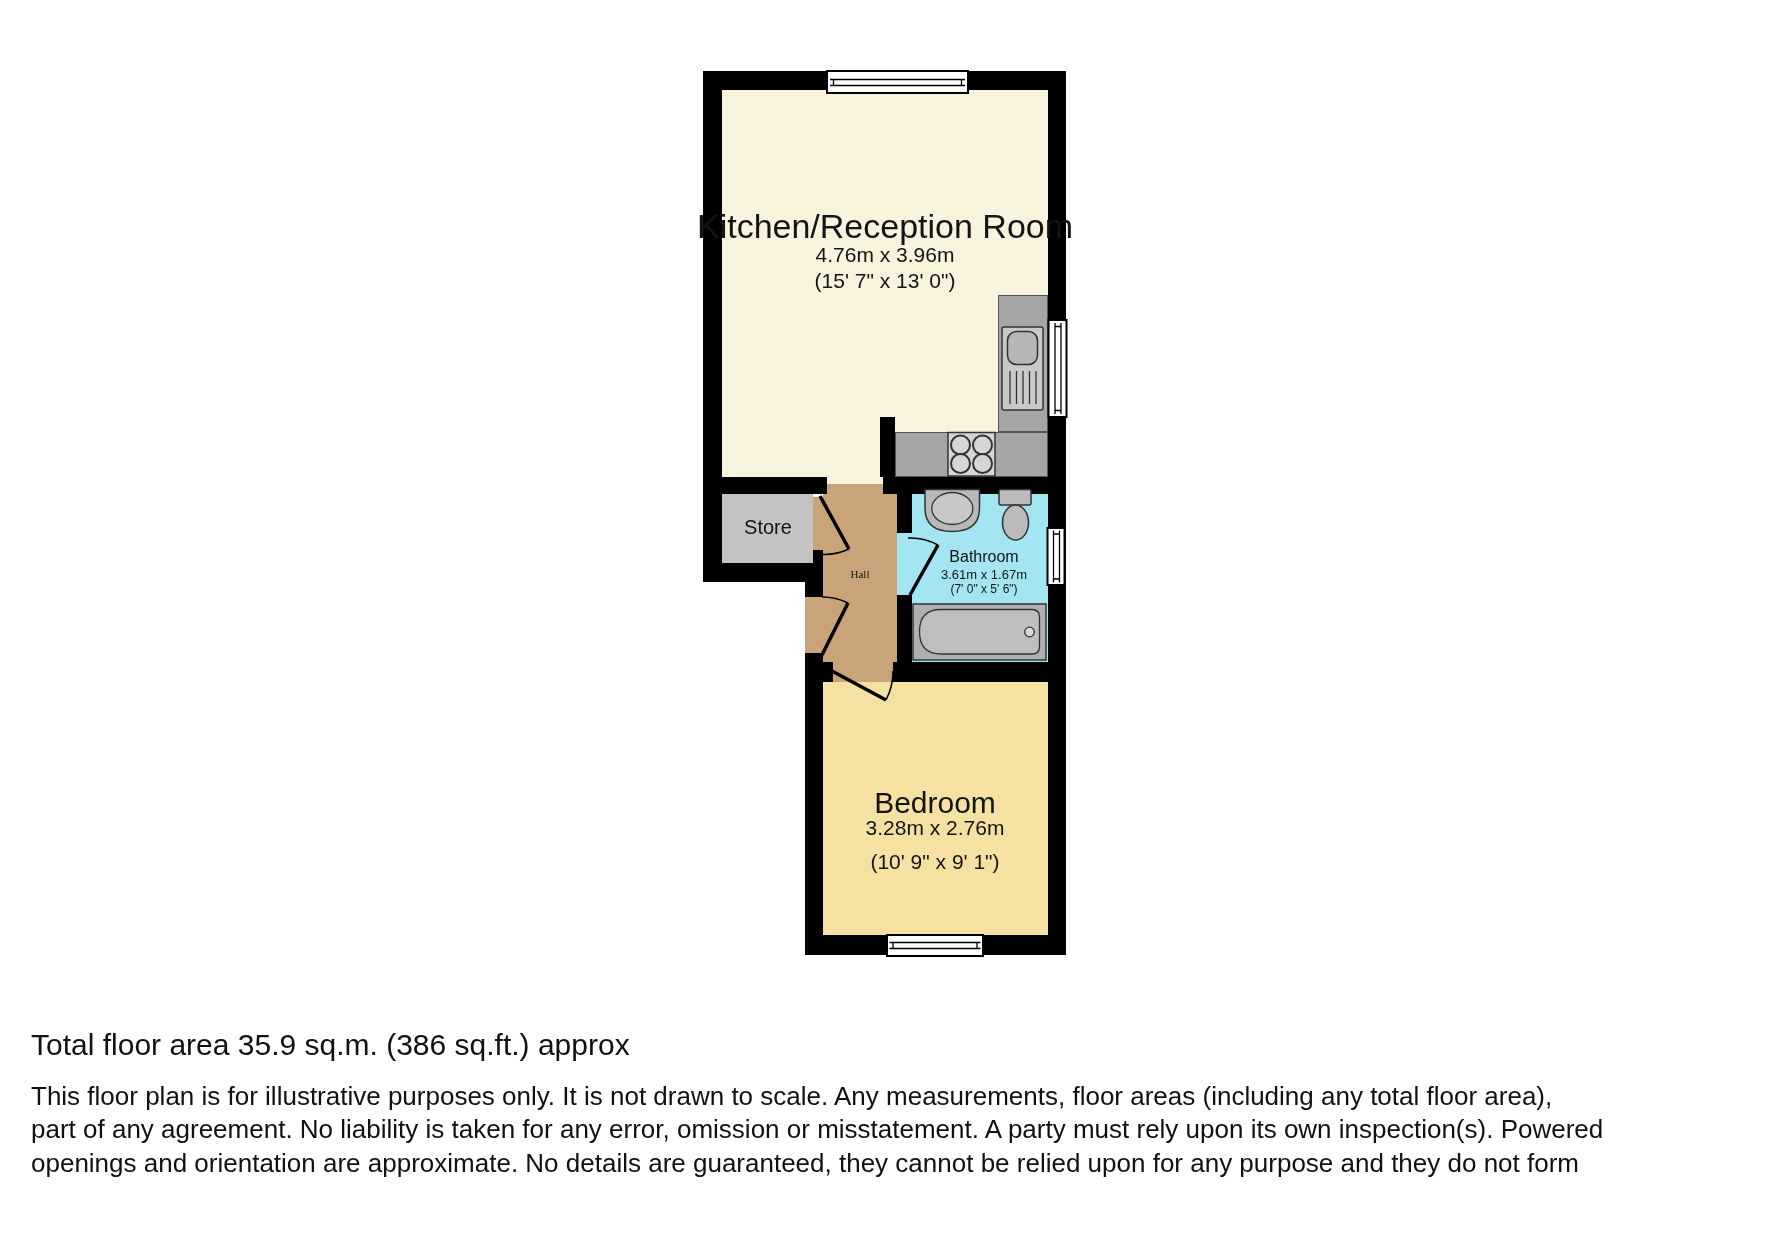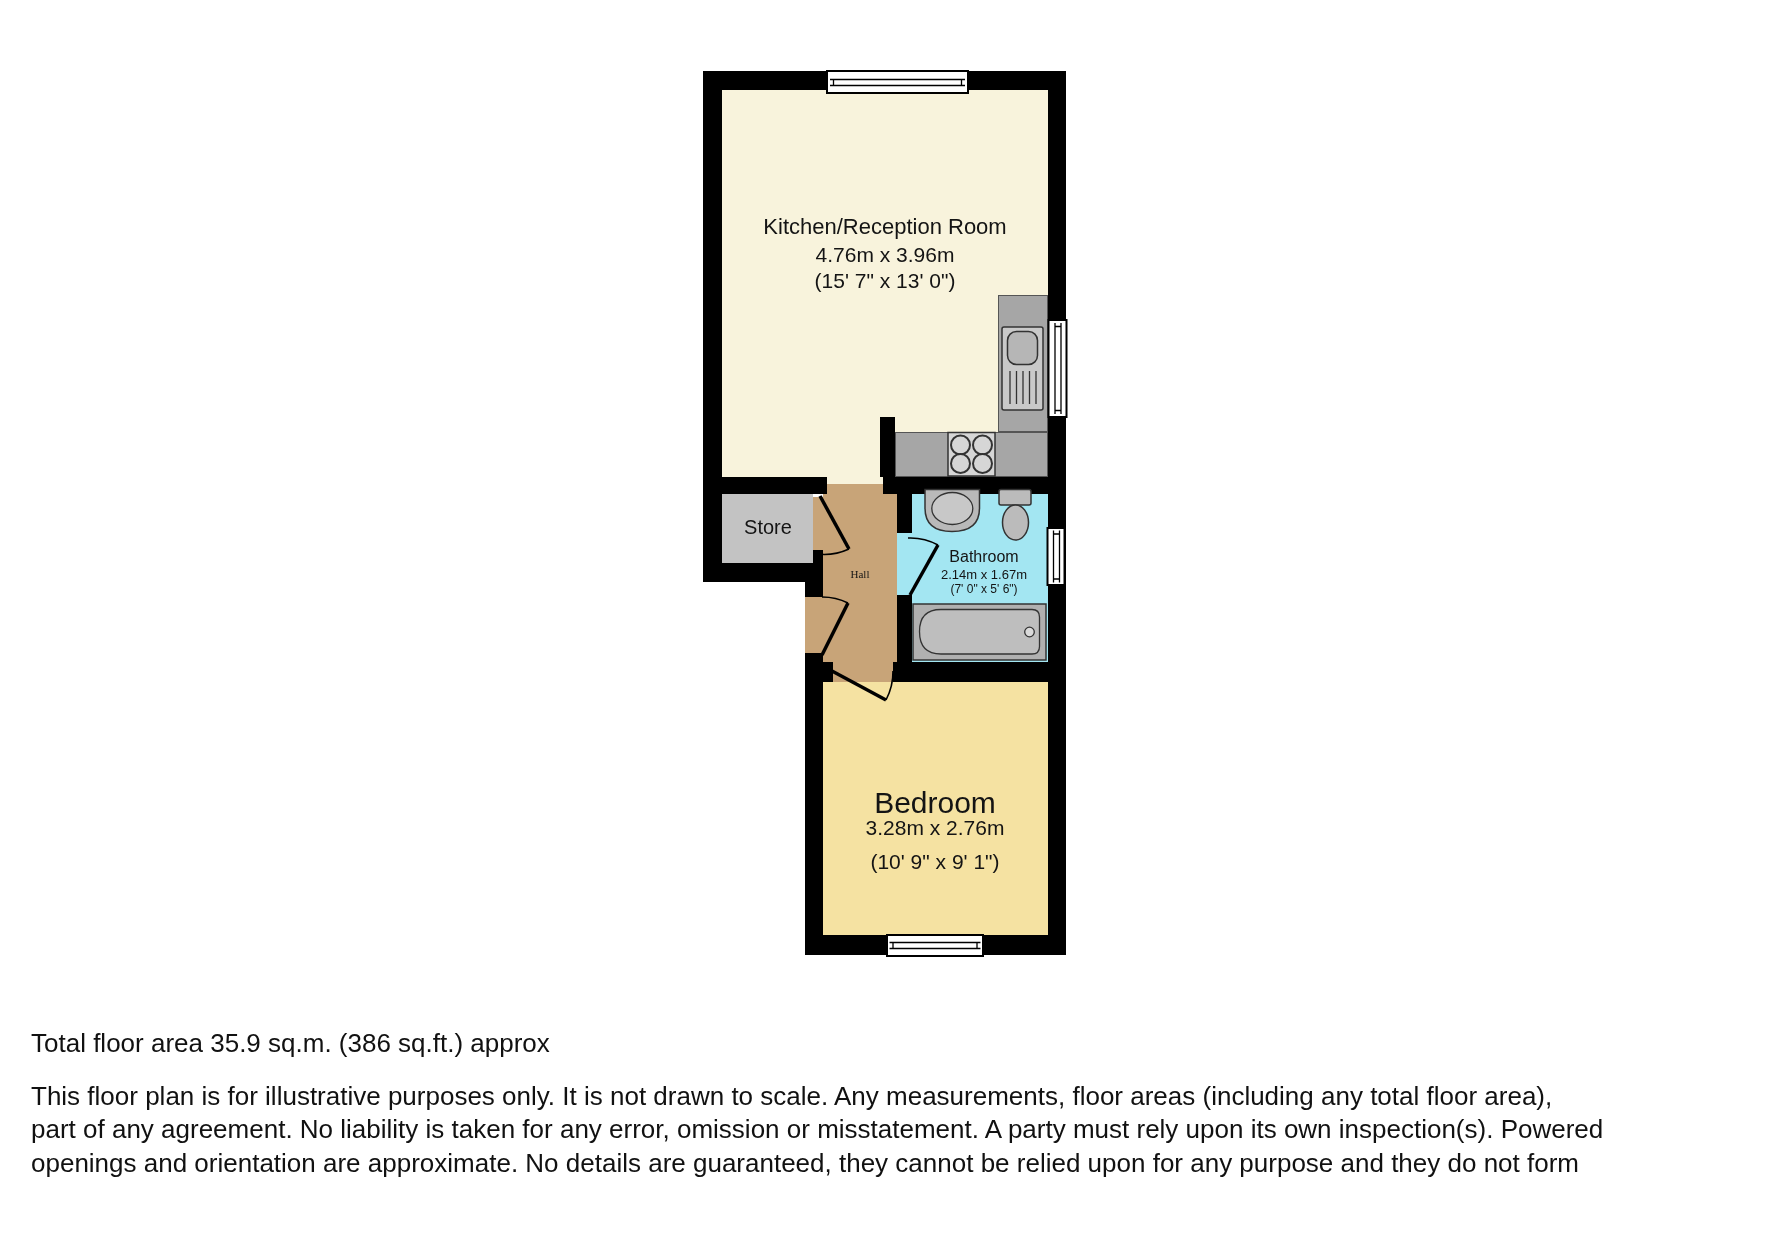--- a/index.html
+++ b/index.html
@@ -9,21 +9,21 @@
   .floor{position:absolute;}
   .floor-kitchen{background:#F8F3DC;}
   .floor-store{background:#C3C3C3;}
   .floor-hall{background:#C8A478;}
   .floor-bath{background:#A3E6F2;}
   .floor-bed{background:#F5E2A2;}
   .counter{position:absolute;background:#A6A6A6;box-shadow:inset 0 0 0 1px #555;}
   .lbl{position:absolute;transform:translate(-50%,-50%);white-space:nowrap;text-align:center;
        color:#141414;line-height:1.15;}
   svg.overlay{position:absolute;left:0;top:0;}
-  .footer-total{position:absolute;left:31px;top:1028px;font-size:26px;color:#111;}
+  .footer-total{position:absolute;left:31px;top:1028px;font-size:30px;color:#111;}
   .footer-disclaimer{position:absolute;left:31px;top:1080px;font-size:26px;line-height:33.4px;color:#111;}
 </style>
 </head>
 <body>
 
 <div class="stage">
 
   <div class="floor floor-kitchen" style="left:722px;top:90px;width:326px;height:387px;"></div>
   <div class="floor floor-kitchen" style="left:827px;top:477px;width:56px;height:7px;"></div>
   <div class="floor floor-store" style="left:722px;top:494px;width:91px;height:69px;"></div>
@@ -114,30 +114,30 @@
     <g>
       <path d="M910,595 L938,545" stroke="#000" stroke-width="3.5" fill="none"></path>
       <path d="M938,545 A57,57 0 0 0 908,538" stroke="#000" stroke-width="1.6" fill="none"></path>
     </g>
     <g>
       <path d="M832,671 L886,700" stroke="#000" stroke-width="3.5" fill="none"></path>
       <path d="M886,700 A61,61 0 0 0 893,671" stroke="#000" stroke-width="1.6" fill="none"></path>
     </g>
   </svg>
 
-  <div class="lbl" style="left:885px;top:227px;font-size:22px;">Kitchen/Reception Room</div>
+  <div class="lbl" style="left:885px;top:227px;font-size:34px;">Kitchen/Reception Room</div>
   <div class="lbl" style="left:885px;top:255px;font-size:21px;">4.76m x 3.96m</div>
   <div class="lbl" style="left:885px;top:281px;font-size:21px;">(15' 7" x 13' 0")</div>
 
   <div class="lbl" style="left:768px;top:527px;font-size:20px;">Store</div>
 
   <div class="lbl" style="left:860px;top:574px;font-size:11px;font-family:Liberation Serif, serif;">Hall</div>
 
   <div class="lbl" style="left:984px;top:557px;font-size:16px;">Bathroom</div>
-  <div class="lbl" style="left:984px;top:575px;font-size:13px;">2.14m x 1.67m</div>
+  <div class="lbl" style="left:984px;top:575px;font-size:13px;">3.61m x 1.67m</div>
   <div class="lbl" style="left:984px;top:590px;font-size:12px;">(7' 0" x 5' 6")</div>
 
   <div class="lbl" style="left:935px;top:803px;font-size:30px;">Bedroom</div>
   <div class="lbl" style="left:935px;top:828px;font-size:21px;">3.28m x 2.76m</div>
   <div class="lbl" style="left:935px;top:862px;font-size:21px;">(10' 9" x 9' 1")</div>
 
   <div class="footer-total">Total floor area 35.9 sq.m. (386 sq.ft.) approx</div>
   <div class="footer-disclaimer">
     <div>This floor plan is for illustrative purposes only. It is not drawn to scale. Any measurements, floor areas (including any total floor area),</div>
     <div>part of any agreement. No liability is taken for any error, omission or misstatement. A party must rely upon its own inspection(s). Powered</div>

